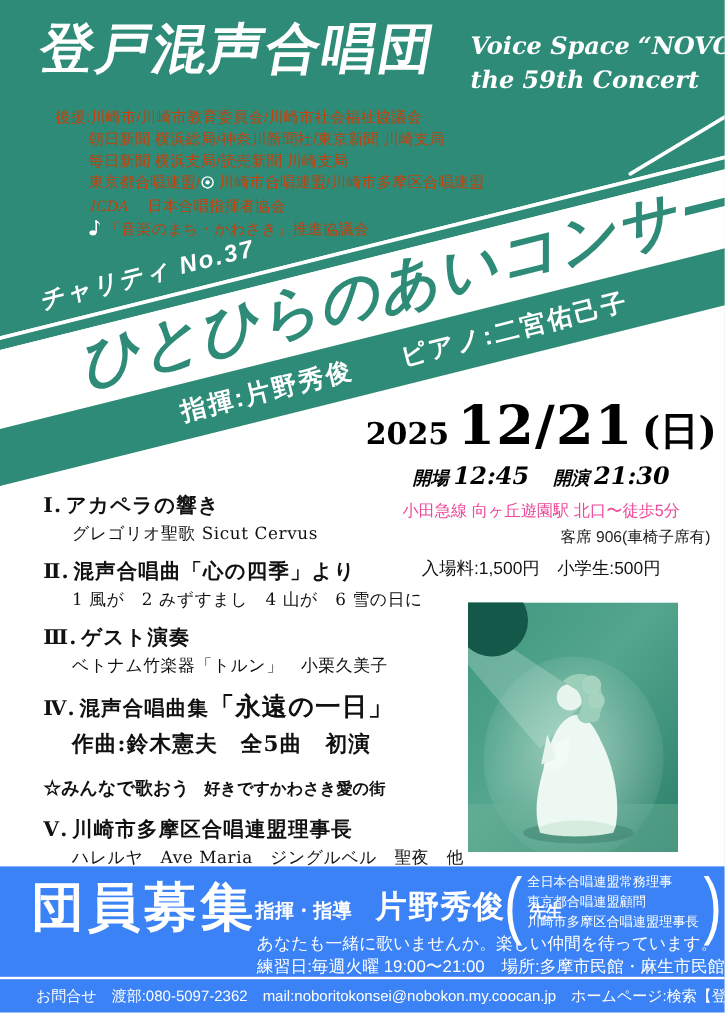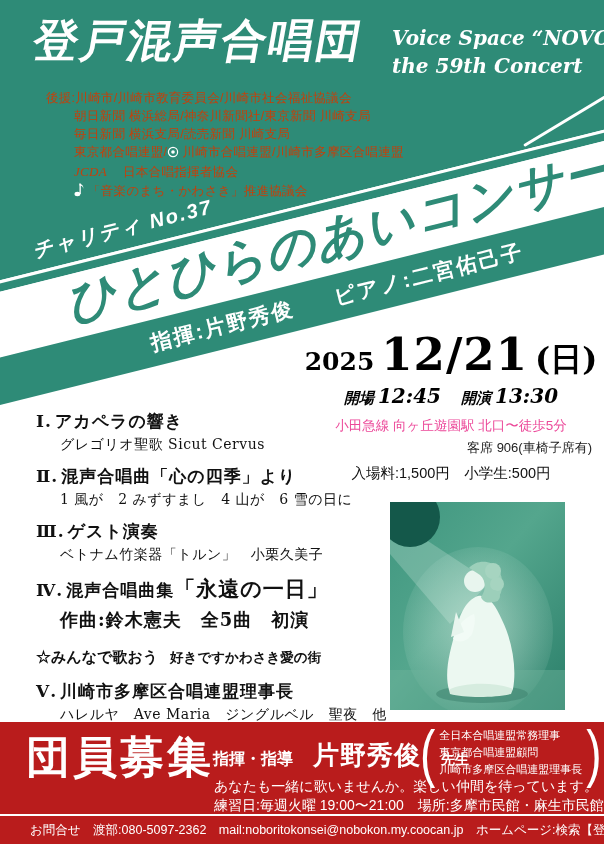--- a/index.html
+++ b/index.html
@@ -80,21 +80,21 @@
   .p-title{font-size:17px;font-weight:bold;letter-spacing:1px;white-space:nowrap;}
   .p-num{margin-right:3px;}
   .p-detail{font-size:14px;margin:3px 0 0 24px;letter-spacing:0.5px;white-space:nowrap;}
   .p-em{font-size:21px;}
   .p-detail-big{font-size:18px;font-weight:bold;margin:5px 0 0 24px;letter-spacing:1px;white-space:nowrap;}
   .p-star{font-size:15px;font-weight:bold;margin:16px 0 13px;white-space:nowrap;}
   .p-star .p-star-detail{font-size:13.5px;margin-left:12px;}
   
   .painting{position:absolute;left:390px;top:502px;width:175px;height:208px;display:block;}
   
-  .footer{position:absolute;left:0;bottom:0;width:604px;height:122px;background:#b91c1c;color:#fff;}
+  .footer{position:absolute;left:0;bottom:0;width:604px;height:122px;background:#3b82f6;color:#fff;}
   .recruit{position:absolute;left:26px;top:13px;font-size:44px;font-weight:900;
     letter-spacing:3px;white-space:nowrap;line-height:1;}
   .f-line1{position:absolute;left:213px;top:16px;display:flex;align-items:baseline;gap:20px;white-space:nowrap;}
   .f-lbl{font-size:16px;font-weight:bold;}
   .f-name{font-size:26px;font-weight:bold;letter-spacing:1px;}
   .f-hon{font-size:14px;font-weight:bold;}
   .f-titles{position:absolute;left:420px;top:5px;display:flex;align-items:center;}
   .paren{font-size:46px;font-weight:normal;line-height:1;transform:scaleY(1.35);}
   .t-col{font-size:11px;line-height:1.55;margin:0 4px;white-space:nowrap;}
   .f-invite{position:absolute;left:214px;top:56px;font-size:14px;white-space:nowrap;}
@@ -146,21 +146,21 @@
   </div>
 
   <div class="event">
     <div class="date-line">
       <span class="year">2025</span>
       <span class="md">12/21</span>
       <span class="dow">(日)</span>
     </div>
     <div class="times">
       <span><span class="t-lbl">開場</span><span class="t-num">12:45</span></span>
-      <span><span class="t-lbl">開演</span><span class="t-num">13:30</span></span>
+      <span><span class="t-lbl">開演</span><span class="t-num">21:30</span></span>
     </div>
     <div class="access">小田急線 向ヶ丘遊園駅 北口〜徒歩5分</div>
     <div class="seats">客席 906(車椅子席有)</div>
     <div class="price">入場料:1,500円　小学生:500円</div>
   </div>
 
   <div class="program">
     <div class="p-item">
       <div class="p-title"><span class="p-num">Ⅰ.</span><span>アカペラの響き</span></div>
       <div class="p-detail">グレゴリオ聖歌 Sicut Cervus</div>

